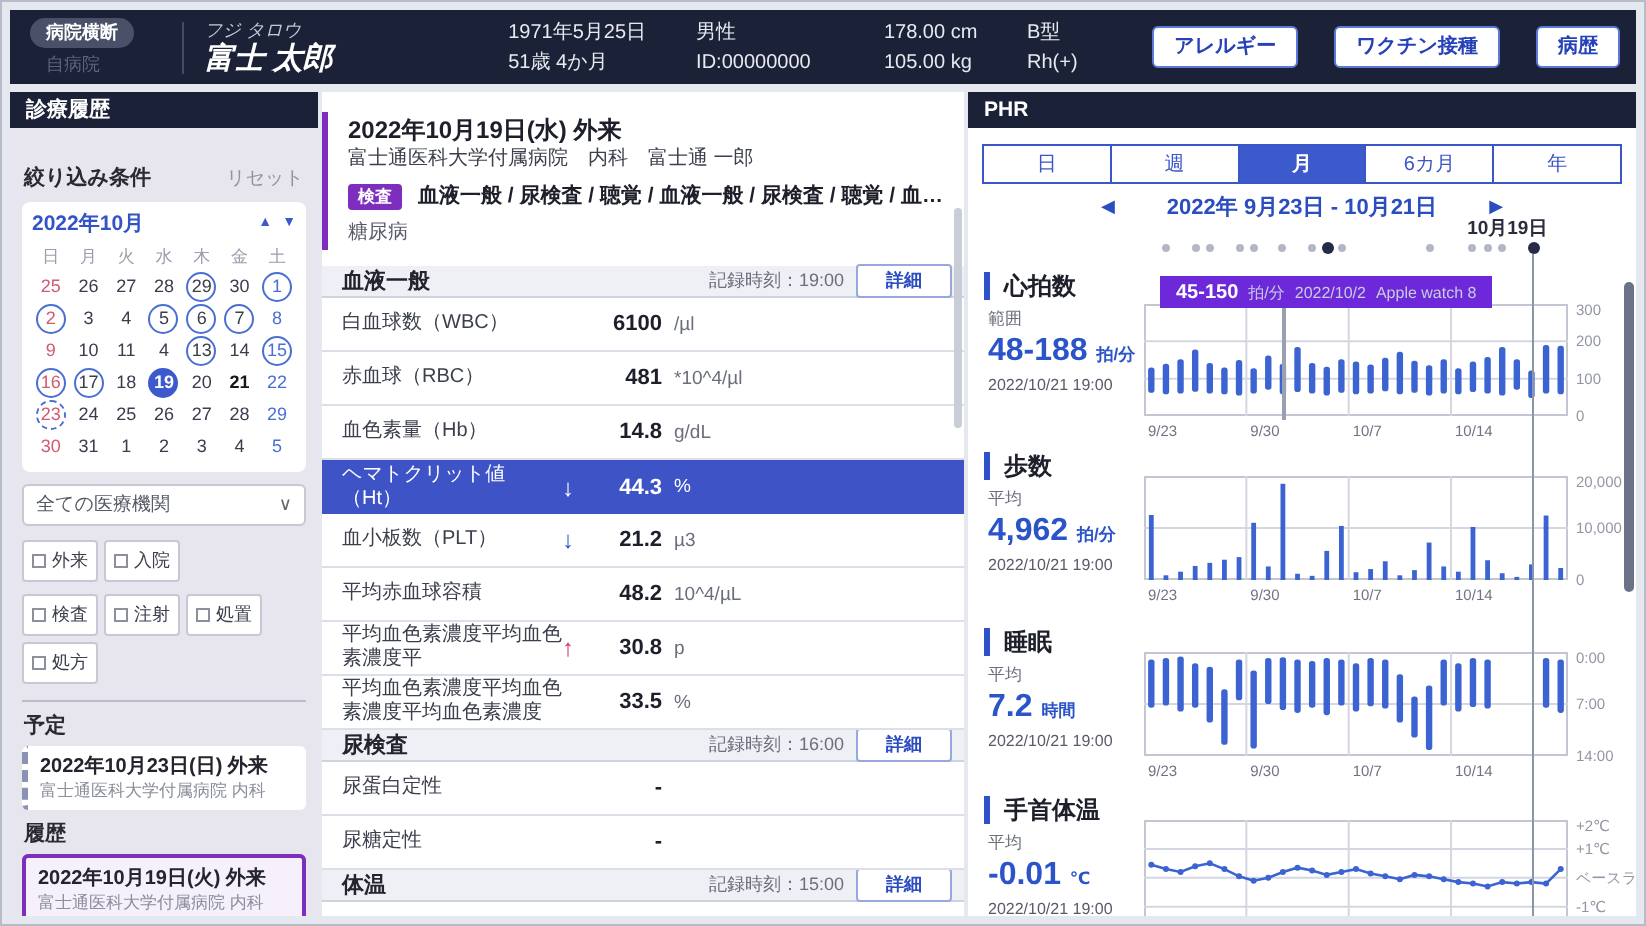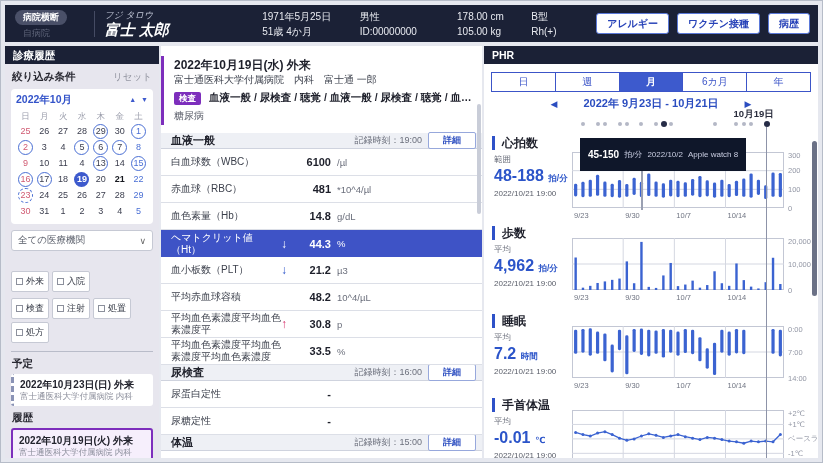--- a/index.html
+++ b/index.html
@@ -11,48 +11,48 @@
   .top-header{position:absolute;left:4px;top:4px;right:4px;height:37px;background:#1b2136;display:flex;align-items:center;color:#fff;}
   .hosp-tabs{width:84px;padding-left:10px;}
   .hosp-tab-active{display:inline-block;background:#4a5068;color:#fff;font-size:9px;font-weight:bold;border-radius:8px;padding:1px 8px;}
   .hosp-tab-inactive{font-size:9px;color:#5d6378;padding:2px 8px;}
   .hdr-divider{width:1px;height:26px;background:#454b63;margin:0 10px;}
   .pt-name-block{width:170px;font-style:italic;}
   .pt-kana{font-size:9px;color:#c3c8d8;line-height:11px;}
   .pt-name{font-size:15px;font-weight:bold;line-height:17px;}
   .hdr-col{font-size:10px;color:#e8eaf0;line-height:15px;}
   .hdr-col.c1{width:105px;} .hdr-col.c2{width:105px;} .hdr-col.c3{width:80px;} .hdr-col.c4{width:70px;}
-  .hdr-buttons{margin-left:auto;display:flex;gap:8px;padding-right:8px;}
+  .hdr-buttons{margin-left:auto;display:flex;gap:18px;padding-right:8px;}
   .hdr-btn{background:#fff;color:#2742b8;border:1px solid #5b79d8;border-radius:3px;font-size:10px;font-weight:bold;padding:4px 10px;line-height:11px;cursor:pointer;white-space:nowrap;}
 
   
   .sidebar{position:absolute;left:4px;top:45px;width:154px;bottom:4px;background:#e7e6ee;overflow:hidden;}
   .panel-titlebar{background:#1b2136;color:#fff;font-size:10.5px;font-weight:bold;height:18px;line-height:18px;padding-left:8px;}
   .side-body{padding:4px 6px;}
   .filter-row{display:flex;justify-content:space-between;align-items:baseline;padding:2px 1px;}
-  .filter-label{font-size:10.5px;font-weight:bold;color:#2a2a33;}
+  .filter-label{font-size:10.5px;font-weight:bold;color:#2a2a33;margin-top:12px;}
   .reset-link{font-size:9.5px;color:#90929e;cursor:pointer;}
   .cal-card{background:#fff;border-radius:4px;padding:4px 5px 5px;margin-top:3px;}
   .cal-head{display:flex;align-items:center;}
   .cal-month{font-size:10.5px;font-weight:bold;color:#3353c9;}
   .cal-arrows{margin-left:auto;display:flex;gap:5px;}
   .cal-arrow{font-size:7px;color:#3d5acd;cursor:pointer;line-height:10px;}
   .cal-grid{display:grid;grid-template-columns:repeat(7,1fr);margin-top:2px;}
   .cal-wd{font-size:8.5px;color:#9a9dab;text-align:center;height:14px;line-height:14px;}
   .cal-cell{height:16px;display:flex;align-items:center;justify-content:center;}
   .cal-day{width:15px;height:15px;line-height:15px;text-align:center;font-size:9px;color:#3a3d4d;border-radius:50%;cursor:pointer;}
   .cal-day.sun{color:#d05a72;} .cal-day.sat{color:#4a6fd4;}
   .cal-day.circle{border:1px solid #4a6fd4;line-height:13px;}
   .cal-day.dashed{border:1px dashed #4a6fd4;line-height:13px;}
   .cal-day.selected{background:#3d5acd;color:#fff;font-weight:bold;}
   .cal-day.bold{font-weight:bold;color:#16181f;}
   .facility-dd{margin-top:6px;background:#fff;border:1px solid #c6c9d4;border-radius:3px;height:21px;display:flex;align-items:center;padding:0 6px;cursor:pointer;}
   .facility-dd .txt{font-size:9.5px;color:#555a66;}
   .facility-dd .chev{margin-left:auto;font-size:9px;color:#666;}
-  .chk-rows{margin-top:20px;display:flex;flex-wrap:wrap;gap:3px;}
+  .chk-rows{margin-top:7px;display:flex;flex-wrap:wrap;gap:3px;}
   .chk-pill{background:#fff;border:1px solid #c6c9d4;border-radius:2px;font-size:9px;color:#3c404c;padding:3px 4px;display:flex;align-items:center;gap:3px;cursor:pointer;}
   .chk-box{width:7px;height:7px;border:1px solid #8c909c;background:#fff;display:inline-block;}
   .side-divider{border-top:1px solid #b9bcc9;margin:8px 0 5px;}
   .side-sec-label{font-size:10.5px;font-weight:bold;color:#2a2a33;margin:2px 1px 3px;}
   .side-card{background:#fff;border-radius:3px;padding:4px 6px;margin-bottom:5px;cursor:pointer;}
   .side-card.dashed-accent{border-left:3px dashed #8a93b5;}
   .side-card .c-date{font-size:10px;font-weight:bold;color:#23242e;line-height:13px;}
   .side-card .c-place{font-size:8.5px;color:#8b8e9b;line-height:11px;}
   .side-card .c-badge-row{display:flex;align-items:center;gap:5px;margin-top:4px;}
   .mini-badge{color:#fff;font-size:8.5px;font-weight:bold;border-radius:2px;padding:2px 5px;line-height:9px;}
@@ -100,21 +100,21 @@
   .event-dot.dark{width:6px;height:6px;background:#262c47;top:75px;}
   .cursor-line{position:absolute;width:1px;background:#8d93a8;top:81px;bottom:0;z-index:1;}
   .phr-sec{position:absolute;left:0;right:0;}
   .phr-sec-title{position:absolute;left:8px;top:0;font-size:12px;font-weight:bold;color:#1d1f2a;padding-left:7px;border-left:3px solid #2e51c8;line-height:14px;}
   .phr-stats{position:absolute;left:10px;top:18px;width:76px;}
   .phr-stat-label{font-size:8.5px;color:#6b6f7c;}
   .phr-stat-value{font-size:16px;font-weight:bold;color:#2b54c9;line-height:19px;white-space:nowrap;}
   .phr-stat-value .u{font-size:8.5px;font-weight:bold;color:#2b54c9;}
   .phr-stat-time{font-size:8px;color:#585c68;margin-top:1px;white-space:nowrap;}
   .phr-chart{position:absolute;left:88px;overflow:visible;}
-  .hr-tip{position:absolute;left:96px;top:2px;height:33px;background:#0f172a;display:flex;align-items:center;gap:5px;padding:0 8px;z-index:6;white-space:nowrap;}
+  .hr-tip{position:absolute;left:96px;top:2px;height:16px;background:#6d28d9;display:flex;align-items:center;gap:5px;padding:0 8px;z-index:6;white-space:nowrap;}
   .hr-tip .v{color:#fff;font-size:10px;font-weight:bold;}
   .hr-tip .s{color:#c8cce0;font-size:8px;}
   .hr-cursor{position:absolute;width:1.5px;background:#9aa0b2;top:6px;height:68px;z-index:4;}
   .phr-scroll{position:absolute;right:1px;top:95px;width:5px;height:155px;background:#6b7186;border-radius:3px;}
 </style>
 </head>
 <body>
 
 <div class="screen">
 

